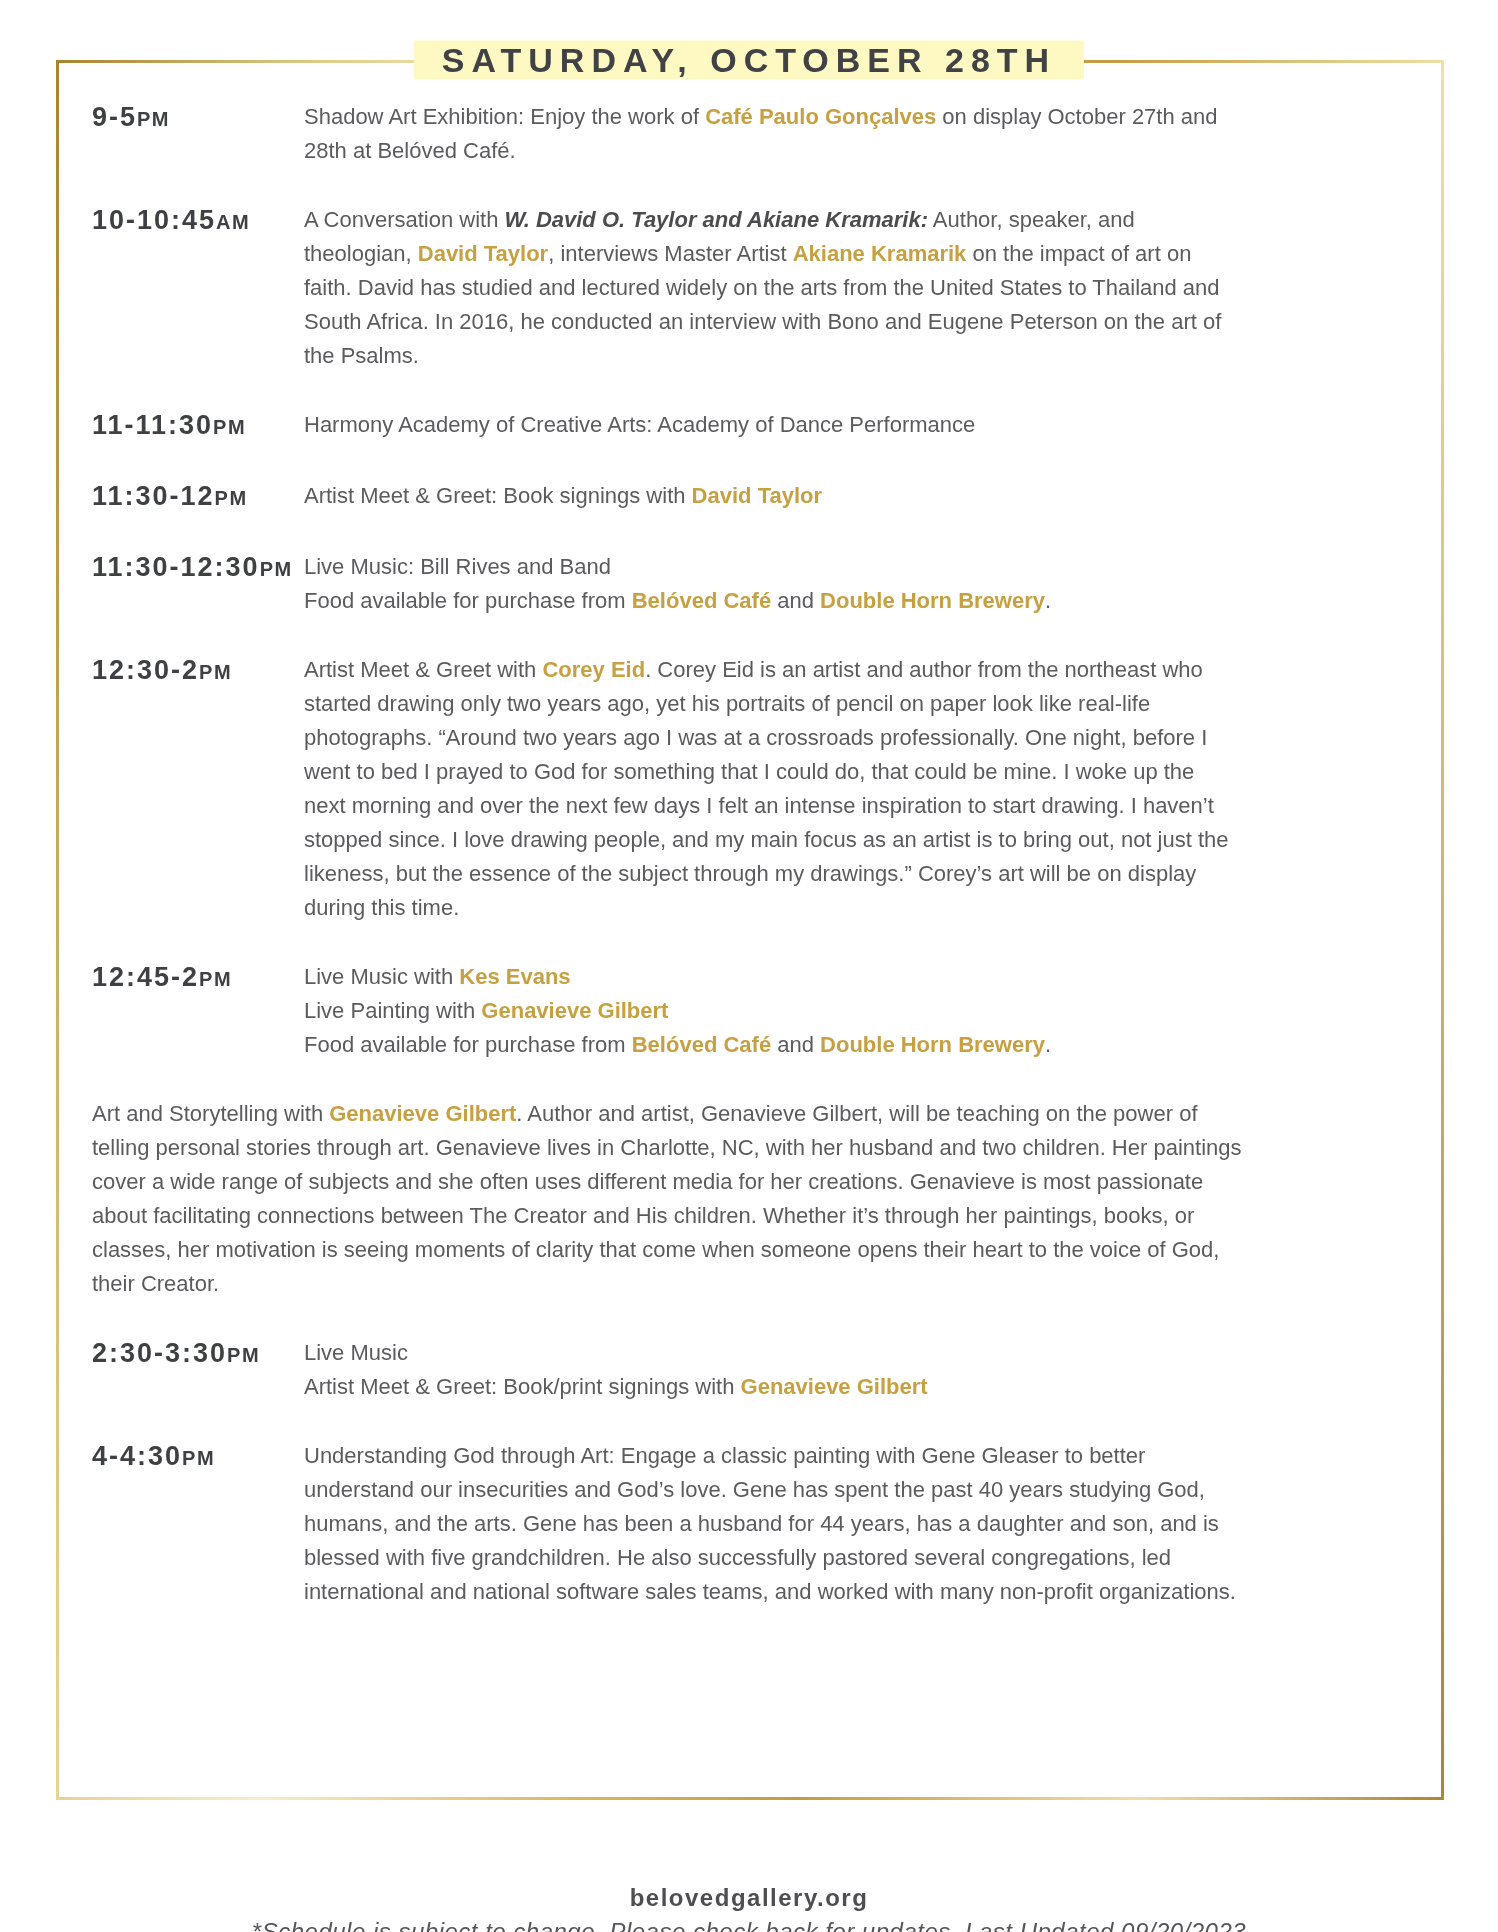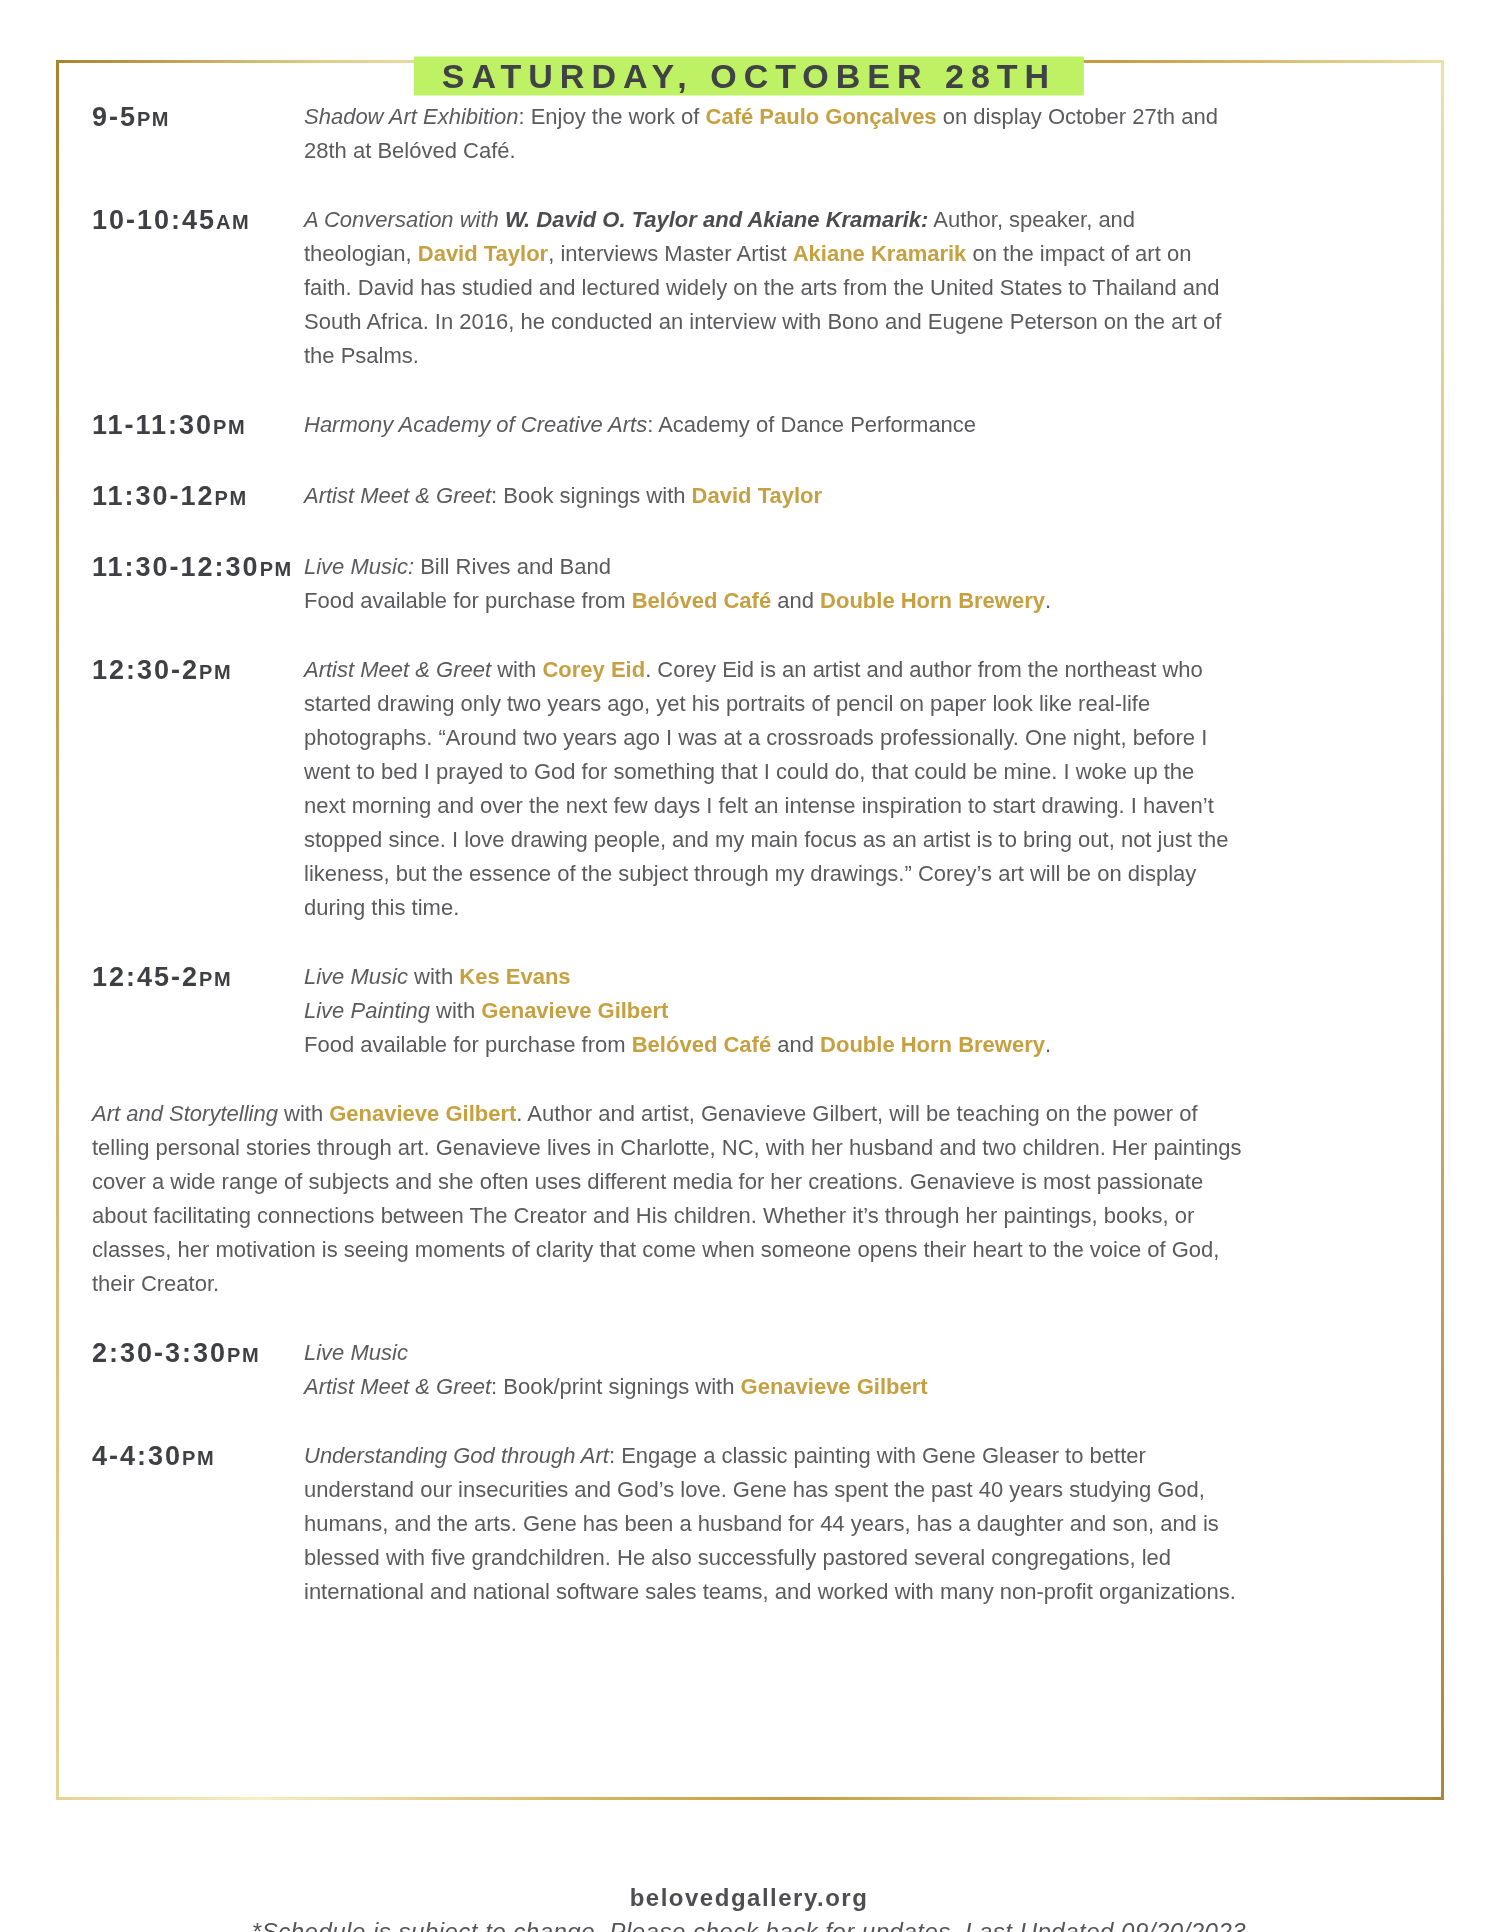--- a/index.html
+++ b/index.html
@@ -16,23 +16,23 @@
     left:56px; top:60px;
     width:1382px; height:1734px;
     border:3px solid #c49c3f;
     border-image: linear-gradient(100deg,
       #a8842e 0%, #e3cd8c 16%, #f7eec6 30%,
       #d9b966 48%, #c49c3f 62%, #eedfa6 82%, #ab8634 100%) 1;
     pointer-events:none;
   }
   .title-wrap {
     position:absolute;
-    top:76px; left:50%;
+    top:60px; left:50%;
     transform:translate(-50%,-50%);
-    background:#bef264;
+    background:#fef9c3;
     padding:0 28px;
     white-space:nowrap;
   }
   .title-wrap h1 {
     margin:0;
     font-size:34px;
     font-weight:bold;
     letter-spacing:7px;
     color:#414245;
   }
@@ -51,21 +51,21 @@
     font-weight:bold;
     letter-spacing:2px;
     color:#3f4043;
     line-height:34px;
     white-space:nowrap;
   }
   .time .mer { font-size:20px; letter-spacing:1.5px; }
   .body { flex:1; font-size:22px; line-height:34px; color:#5b5b5e; }
   .body p { margin:0; }
   .seg    { font-style:normal; }
-  .seg-i  { font-style:italic; }
+  .seg-i  { }
   .seg-bi { font-style:italic; font-weight:bold; color:#4c4c4f;text-align:center; }
   .seg-g  { color:#c6a041; font-weight:bold; }
   .footer-note {
     position:absolute;
     top:1918px; left:0; width:100%;
     text-align:center;
     font-style:italic;
     font-size:24px;
     color:#56565a;
     letter-spacing:0.5px;

